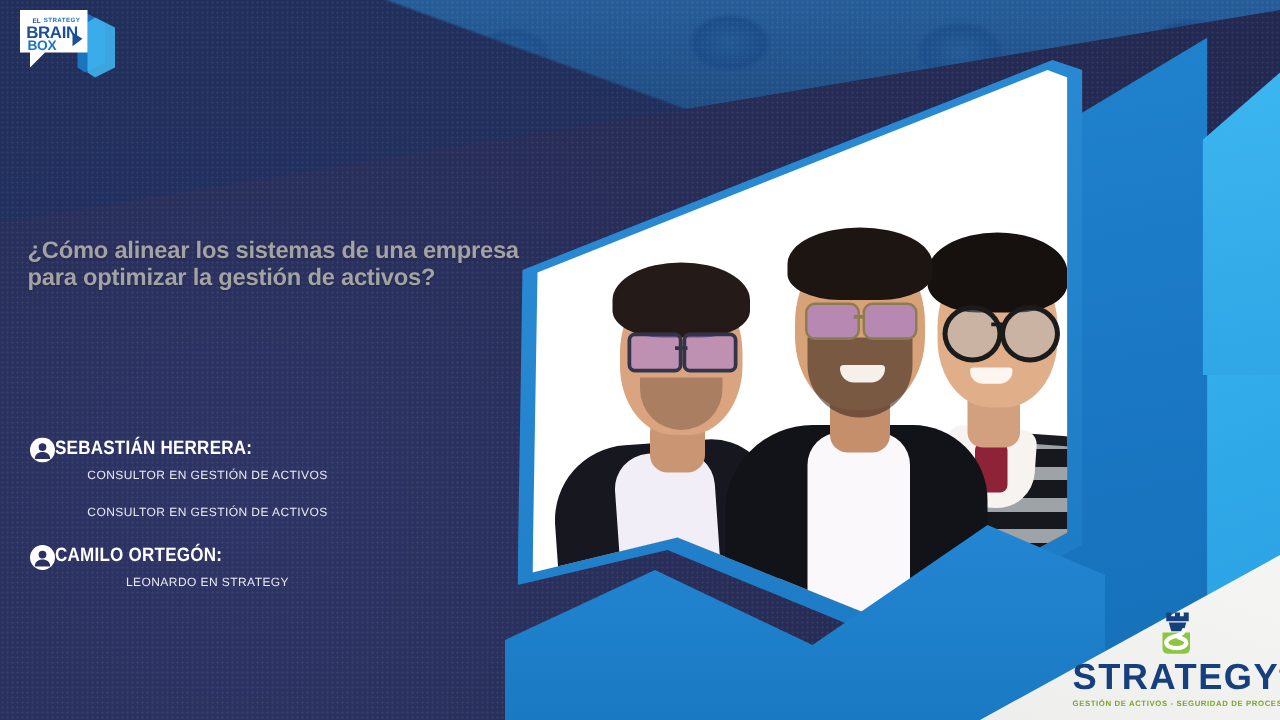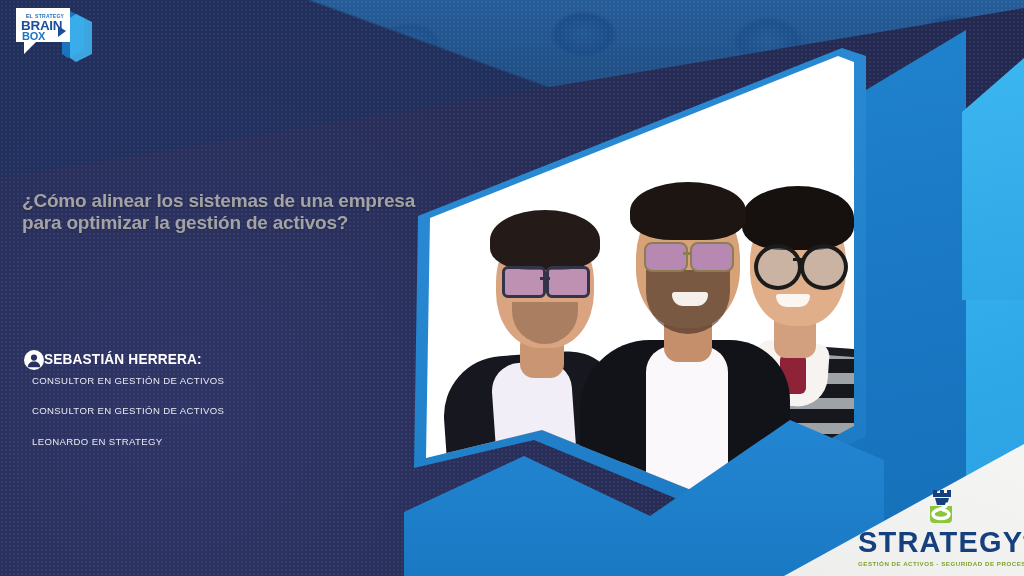--- a/index.html
+++ b/index.html
@@ -166,21 +166,21 @@
   .sp-row{display:flex;align-items:flex-start;gap:0;}
   .sp-icon{width:20px;height:20px;flex:0 0 20px;}
   .sp-name{
     color:#fff;font-weight:700;font-size:15.5px;letter-spacing:.2px;
     font-family:"Liberation Sans",sans-serif;
     transform:scaleX(.88);transform-origin:left center;
     white-space:nowrap;
   }
   .sp-role{
     color:#e8eaf2;font-size:9.6px;letter-spacing:.35px;
-    width:268px;margin:5px 0 0 8px;line-height:1.28;
+    text-align:center;width:268px;margin:5px 0 0 8px;line-height:1.28;
   }
 
   
   .strategy{
     position:absolute;left:858px;top:486px;width:166px;height:86px;
     text-align:center;
   }
   .strategy-mark{width:54px;height:40px;margin:0 auto;}
   .strategy-word{
     color:#163f7e;font-weight:700;font-size:29px;letter-spacing:1.2px;
@@ -279,20 +279,30 @@
         <span class="sp-name">SEBASTIÁN HERRERA:</span>
       </div>
       <div class="sp-role">CONSULTOR EN GESTIÓN DE ACTIVOS</div>
     </div>
 
     <div class="sp">
       <div class="sp-role">CONSULTOR EN GESTIÓN DE ACTIVOS</div>
     </div>
 
     <div class="sp">
+      <div class="sp-row">
+        <span class="sp-icon">
+          <svg viewBox="0 0 20 20" width="20" height="20">
+            <circle cx="10" cy="10" r="10" fill="#ffffff"></circle>
+            <circle cx="10" cy="7.6" r="3.1" fill="#2a3160"></circle>
+            <path d="M3.8 17.2c0-3.6 2.8-5.6 6.2-5.6s6.2 2 6.2 5.6z" fill="#2a3160"></path>
+          </svg>
+        </span>
+        <span class="sp-name">CAMILO ORTEGÓN:</span>
+      </div>
       <div class="sp-role">LEONARDO EN STRATEGY</div>
     </div>
 
   </div>
 
   <div class="strategy">
     <div class="strategy-mark">
       <svg viewBox="0 0 54 40" width="54" height="40">
         <path d="M19 4h4v3h3V4h4v3h3V4h4v7H19z" fill="#163f7e"></path>
         <path d="M21 12h14l-2 7H23z" fill="#163f7e"></path>

